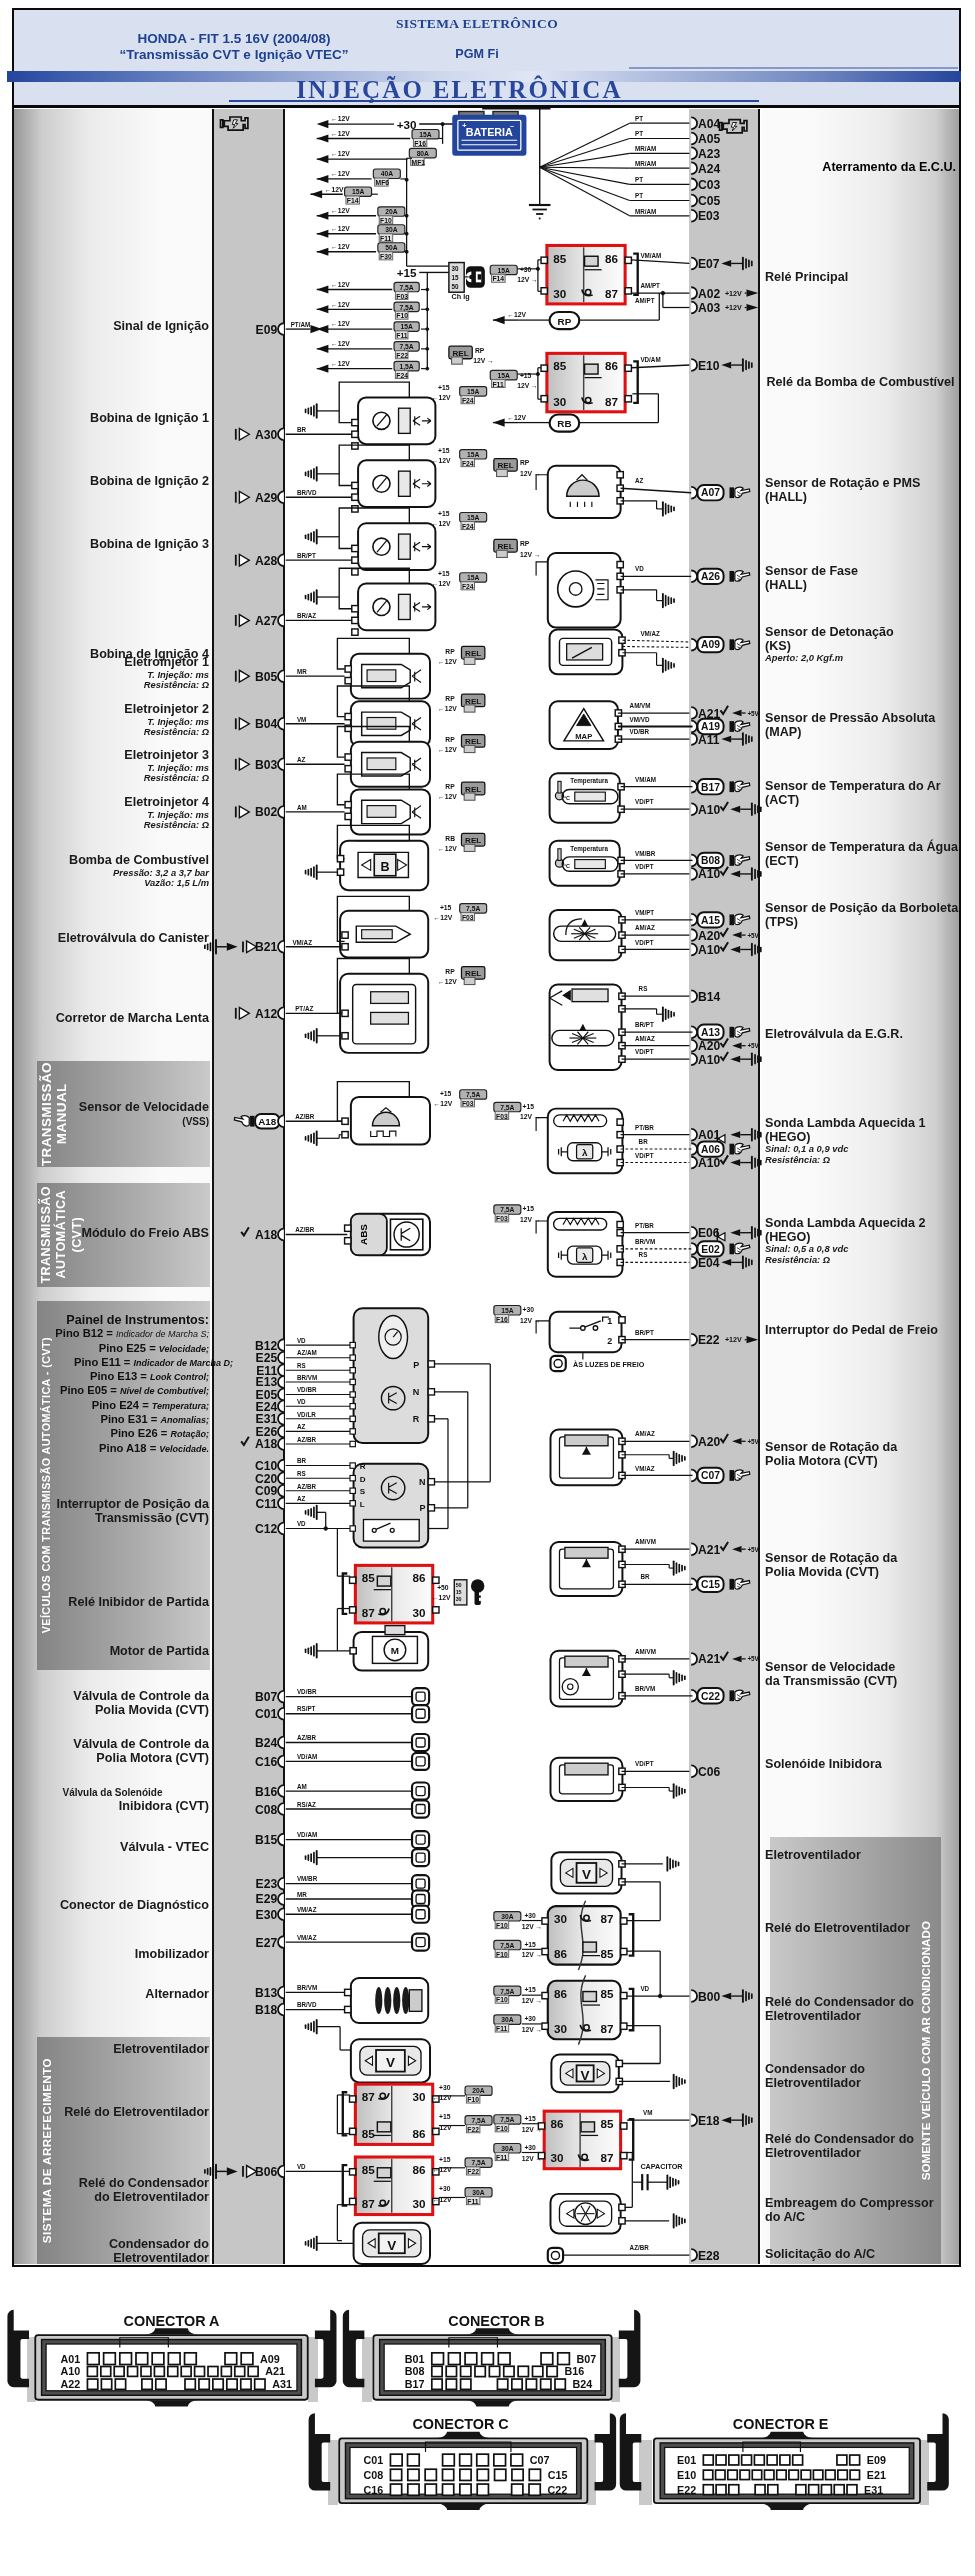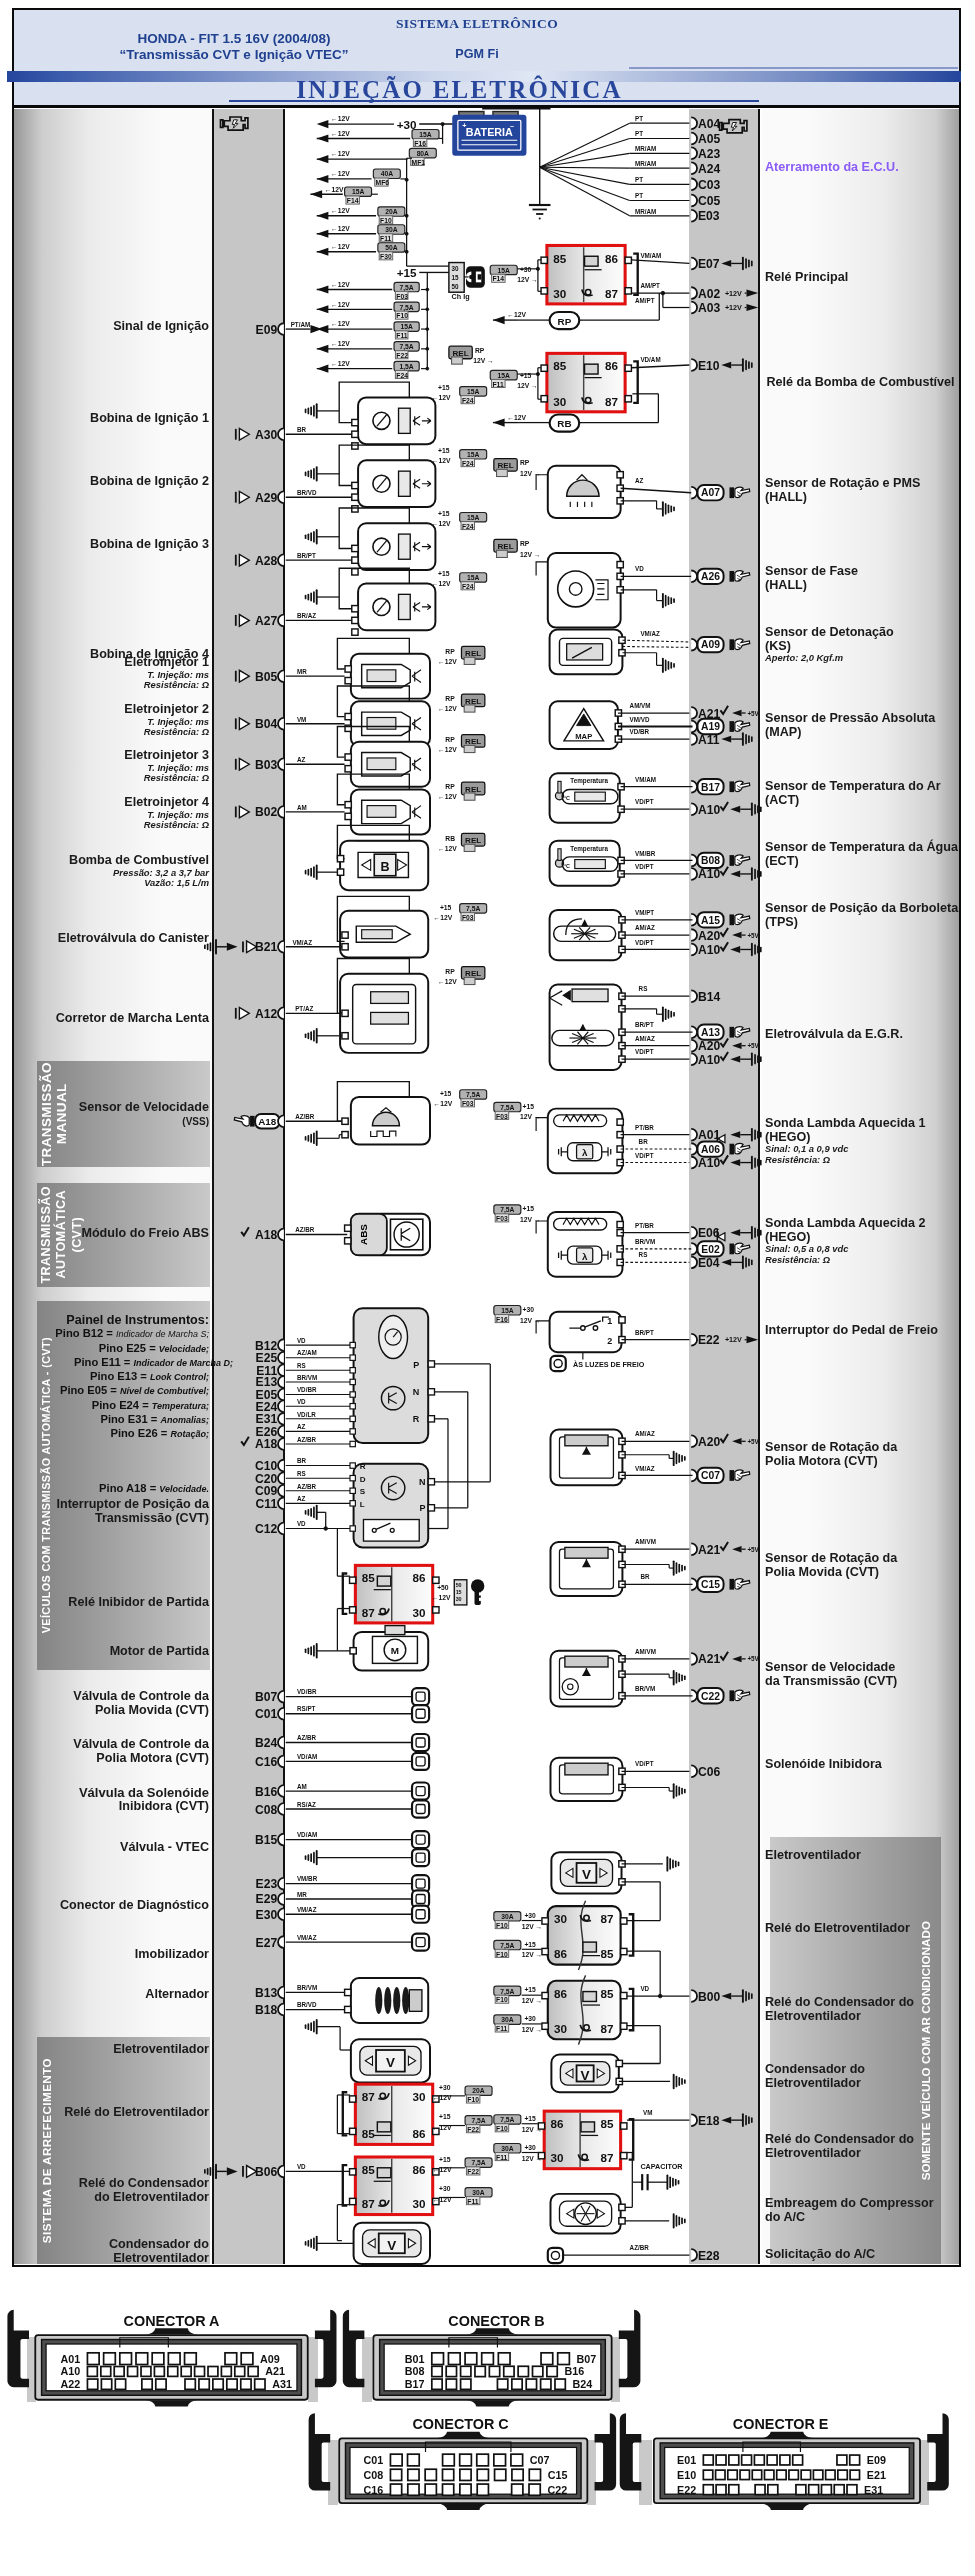--- a/index.html
+++ b/index.html
@@ -99,21 +99,21 @@
     </div>
 <div style="position:absolute;left:16px;top:1690px;width:193px;text-align:right;color:#1a1a1a;">
       <div style="font-weight:bold;font-size:12.6px;line-height:13.5px;">Válvula de Controle da</div>
       <div style="font-weight:bold;font-size:12.6px;line-height:13.5px;">Polia Movida (CVT)</div>
     </div>
 <div style="position:absolute;left:16px;top:1738px;width:193px;text-align:right;color:#1a1a1a;">
       <div style="font-weight:bold;font-size:12.6px;line-height:13.5px;">Válvula de Controle da</div>
       <div style="font-weight:bold;font-size:12.6px;line-height:13.5px;">Polia Motora (CVT)</div>
     </div>
 <div style="position:absolute;left:16px;top:1786px;width:193px;text-align:right;color:#1a1a1a;">
-      <div style="font-weight:bold;font-size:13px;line-height:13.5px;">Válvula da Solenóide</div>
+      <div style="font-weight:bold;font-size:10px;line-height:13.5px;text-align:center;">Válvula da Solenóide</div>
       <div style="font-weight:bold;font-size:12.6px;line-height:13.5px;">Inibidora (CVT)</div>
     </div>
 <div style="position:absolute;left:16px;top:1841px;width:193px;text-align:right;color:#1a1a1a;">
       <div style="font-weight:bold;font-size:12.6px;line-height:13.5px;">Válvula - VTEC</div>
     </div>
 <div style="position:absolute;left:16px;top:1899px;width:193px;text-align:right;color:#1a1a1a;">
       <div style="font-weight:bold;font-size:12.6px;line-height:13.5px;">Conector de Diagnóstico</div>
     </div>
 <div style="position:absolute;left:16px;top:1948px;width:193px;text-align:right;color:#1a1a1a;">
       <div style="font-weight:bold;font-size:12.6px;line-height:13.5px;">Imobilizador</div>
@@ -138,23 +138,23 @@
 <div style="position:absolute;left:50px;top:1314px;width:159px;text-align:right;color:#111;line-height:13.3px;white-space:nowrap;">
       <div style="font-weight:bold;font-size:12.6px;">Painel de Instrumentos:</div>
       <div style="font-size:11.2px;"><b>Pino B12 = </b><span style="font-style:italic;font-weight:normal;font-size:9px;">Indicador de Marcha S;</span></div>
       <div style="font-size:11.2px;"><b>Pino E25 = </b><span style="font-style:italic;font-weight:bold;font-size:9px;">Velocidade;</span></div>
       <div style="font-size:11.2px;padding-left:24px;"><b>Pino E11 = </b><span style="font-style:italic;font-weight:bold;font-size:9px;">Indicador de Marcha D;</span></div>
       <div style="font-size:11.2px;"><b>Pino E13 = </b><span style="font-style:italic;font-weight:bold;font-size:9px;">Look Control;</span></div>
       <div style="font-size:11.2px;"><b>Pino E05 = </b><span style="font-style:italic;font-weight:bold;font-size:9px;">Nível de Combutível;</span></div>
       <div style="font-size:11.2px;"><b>Pino E24 = </b><span style="font-style:italic;font-weight:bold;font-size:9px;">Temperatura;</span></div>
       <div style="font-size:11.2px;"><b>Pino E31 = </b><span style="font-style:italic;font-weight:bold;font-size:9px;">Anomalias;</span></div>
       <div style="font-size:11.2px;"><b>Pino E26 = </b><span style="font-style:italic;font-weight:bold;font-size:9px;">Rotação;</span></div>
-      <div style="font-size:11.2px;margin-top:40px;"><b>Pino A18 = </b><span style="font-style:italic;font-weight:bold;font-size:9px;">Velocidade.</span></div>
-    </div>
-<div style="position:absolute;left:765px;top:161px;width:191px;text-align:left;color:#8b5cf6;white-space:nowrap;">
+      <div style="font-size:11.2px;"><b>Pino A18 = </b><span style="font-style:italic;font-weight:bold;font-size:9px;">Velocidade.</span></div>
+    </div>
+<div style="position:absolute;left:765px;top:161px;width:191px;text-align:right;color:#000000;white-space:nowrap;">
       <div style="font-weight:bold;font-size:12.6px;line-height:13.5px;">Aterramento da E.C.U.</div>
     </div>
 <div style="position:absolute;left:765px;top:271px;width:191px;text-align:left;color:#1a1a1a;white-space:nowrap;">
       <div style="font-weight:bold;font-size:12.6px;line-height:13.5px;">Relé Principal</div>
     </div>
 <div style="position:absolute;left:765px;top:376px;width:191px;text-align:left;color:#1a1a1a;white-space:nowrap;">
       <div style="font-weight:bold;font-size:12.6px;line-height:13.5px;text-align:center;">Relé da Bomba de Combustível</div>
     </div>
 <div style="position:absolute;left:765px;top:477px;width:191px;text-align:left;color:#1a1a1a;white-space:nowrap;">
       <div style="font-weight:bold;font-size:12.6px;line-height:13.5px;">Sensor de Rotação e PMS</div>

